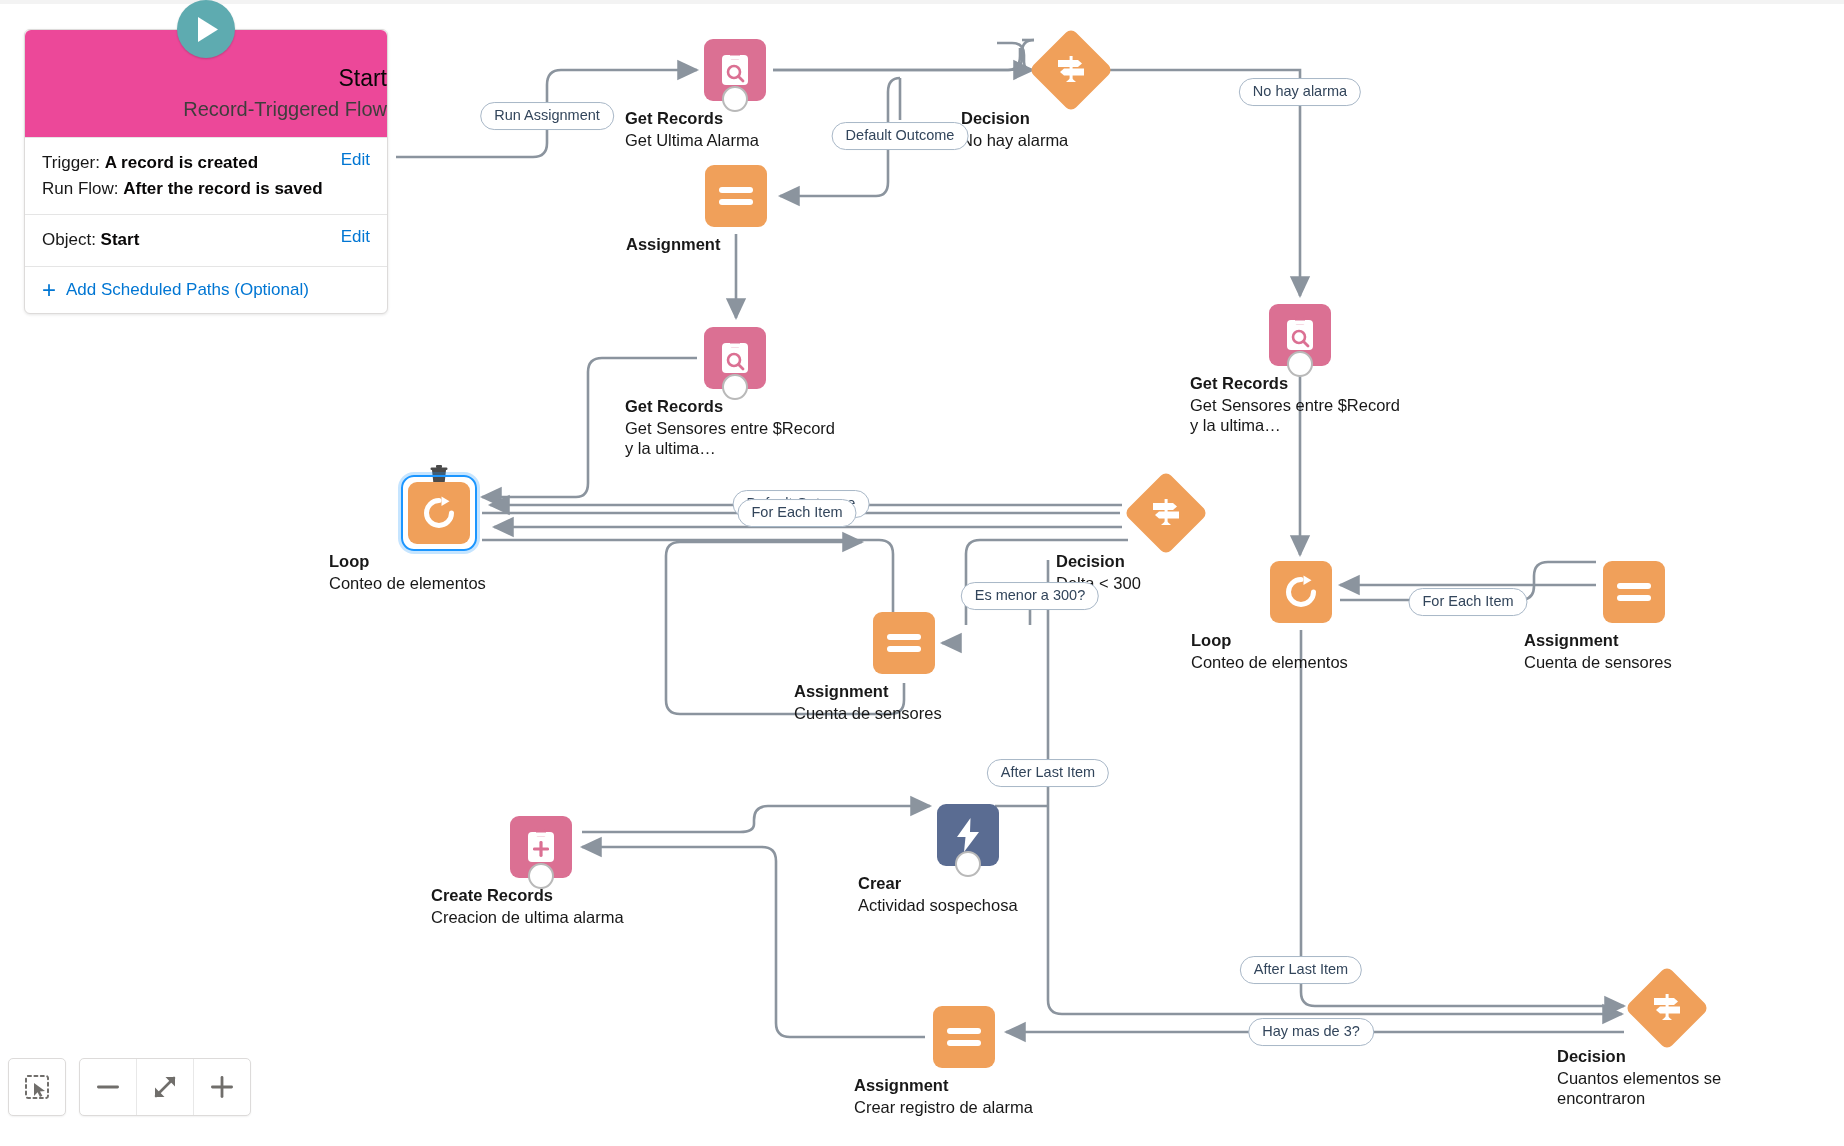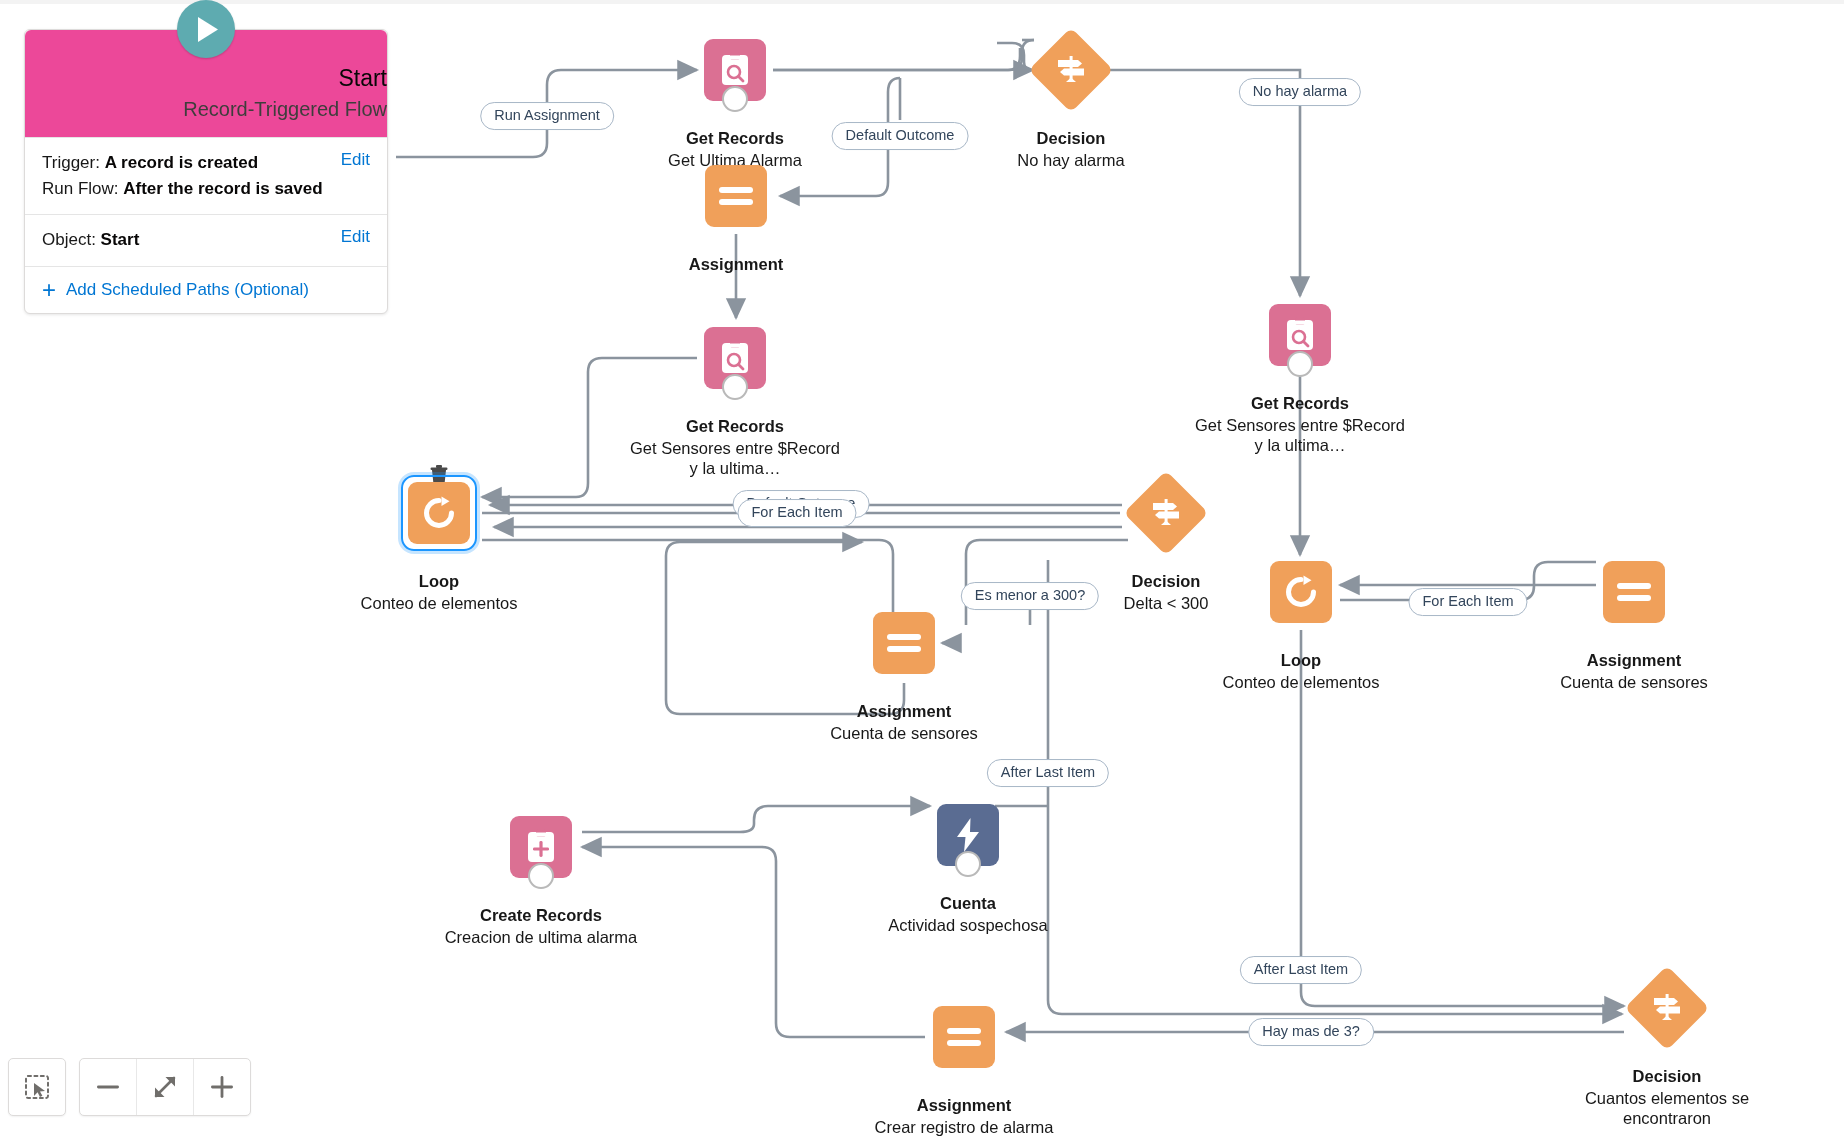--- a/index.html
+++ b/index.html
@@ -34,22 +34,22 @@
   .sq{width:62px;height:62px;border-radius:9px;display:flex;align-items:center;
       justify-content:center;}
   .pink{background:#db7093;}
   .orange{background:#f0a05a;}
   .slate{background:#5a6c92;}
   .badge{position:absolute;left:50%;bottom:-11px;transform:translateX(-50%);
     width:22px;height:22px;border-radius:50%;background:#fff;border:2px solid #b9b9b9;}
   .diamond{width:60px;height:60px;background:#f0a05a;transform:translate(-50%,-50%) rotate(45deg);
     border-radius:7px;display:flex;align-items:center;justify-content:center;}
   .diamond > span{transform:rotate(-45deg);display:flex;}
-  .caption{position:absolute;left:50%;transform:translateX(-50%);text-align:center;
-    width:220px;font-size:16.5px;line-height:1.22;color:#181818;margin-top:20px;}
+  .caption{position:absolute;left:50%;transform:translateX(-50%);text-align:left;
+    width:220px;font-size:16.5px;line-height:1.22;color:#181818;}
   .caption .t{font-weight:bold;display:block;margin-bottom:2px;}
   .caption .s{display:block;}
 
   .selected-ring{position:absolute;left:50%;top:50%;width:72px;height:72px;
     transform:translate(-50%,-50%);border:2.5px solid #1b96ff;border-radius:13px;
     box-shadow:0 0 0 3px rgba(27,150,255,.25);}
   .trash{position:absolute;left:50%;top:-48px;transform:translateX(-50%);cursor:pointer;}
 
   
   .pill{position:absolute;transform:translate(-50%,-50%);background:#fff;
@@ -349,21 +349,21 @@
   </div>
 
   <div class="node" style="left:968px;top:835px">
     <div class="shape sq slate">
       <svg width="26" height="34" viewBox="0 0 26 34" aria-hidden="true">
         <path d="M15.5,0 L2,19 h8.5 L9,34 L24,14 h-9 z" fill="#fff"></path>
       </svg>
       <div class="badge"></div>
     </div>
     <div class="caption" style="top:38px">
-      <span class="t">Cuenta</span>
+      <span class="t">Crear</span>
       <span class="s">Actividad sospechosa</span>
     </div>
   </div>
 
   <div class="node" style="left:964px;top:1037px">
     <div class="shape sq orange">
       <svg width="34" height="20" viewBox="0 0 34 20" aria-hidden="true">
         <rect x="0" y="1" width="34" height="6" rx="3" fill="#fff"></rect>
         <rect x="0" y="13" width="34" height="6" rx="3" fill="#fff"></rect>
       </svg>

